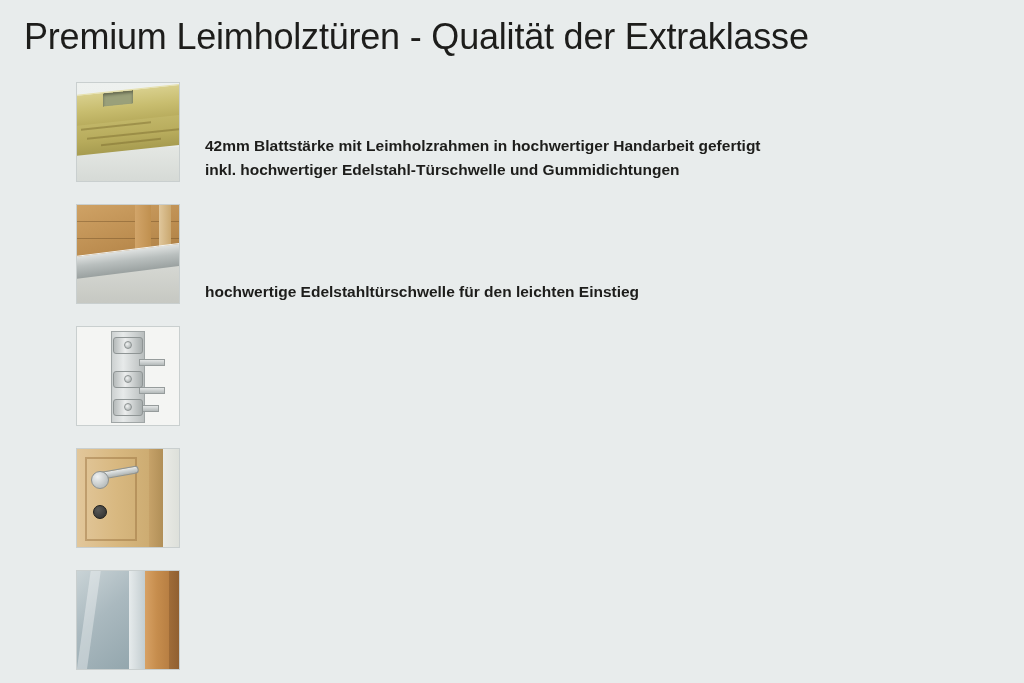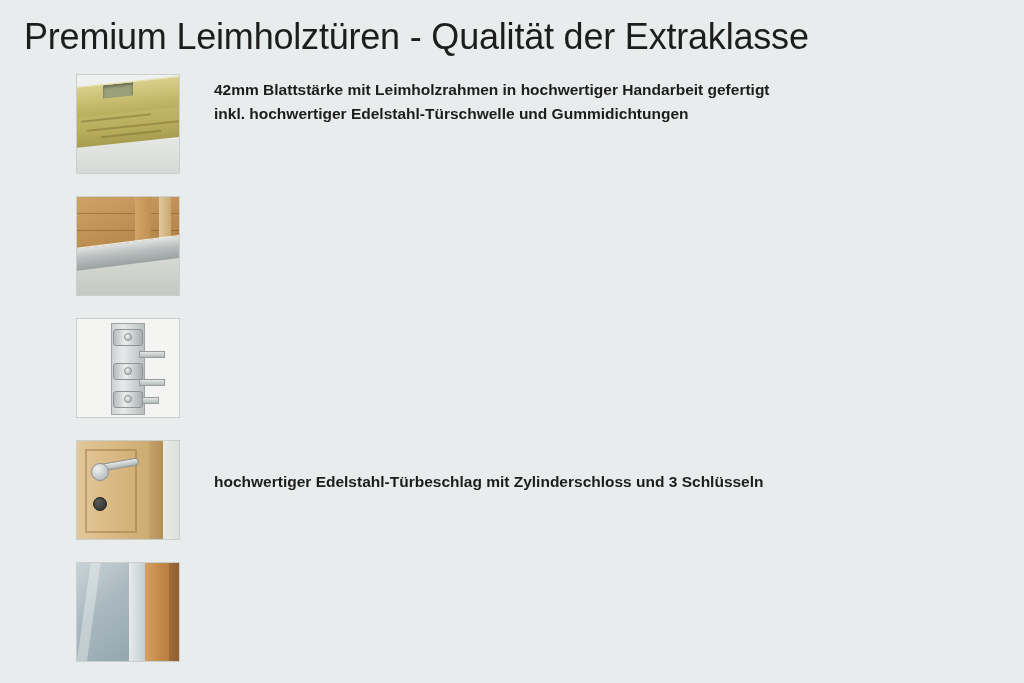--- a/index.html
+++ b/index.html
@@ -32,24 +32,23 @@
   }
   .rows {
     position: absolute;
     left: 0;
     top: 74px;
     width: 1024px;
   }
   .row {
     position: relative;
     display: flex;
-    align-items: flex-start;
+    align-items: flex-end;
     height: 108px;
     margin-bottom: 14px;
-    gap: 9px;
   }
   .thumb {
     position: relative;
     width: 104px;
     height: 100px;
     margin-left: 76px;
     border: 1px solid #c9cfcf;
     background: #f2f4f3;
     overflow: hidden;
     flex: 0 0 auto;
@@ -352,20 +351,21 @@
     <div class="row">
       <div class="thumb img2">
         <div class="floor"></div>
         <div class="floor-line fl1"></div>
         <div class="floor-line fl2"></div>
         <div class="jamb"></div>
         <div class="jamb2"></div>
         <div class="lower"></div>
         <div class="sill"></div>
       </div>
+      <div class="caption mid">hochwertige Edelstahltürschwelle für den leichten Einstieg</div>
     </div>
 
     <div class="row">
       <div class="thumb img3">
         <div class="plate"></div>
         <div class="arm a1"></div>
         <div class="arm a2"></div>
         <div class="arm a3"></div>
         <div class="knuckle k1"></div>
         <div class="knuckle k2"></div>
@@ -379,21 +379,20 @@
     <div class="row">
       <div class="thumb img4">
         <div class="doorpanel"></div>
         <div class="panel-inset"></div>
         <div class="edge"></div>
         <div class="wall"></div>
         <div class="lever"></div>
         <div class="rosette"></div>
         <div class="cylinder"></div>
       </div>
-      <div class="caption mid">hochwertiger Edelstahl-Türbeschlag mit Zylinderschloss und 3 Schlüsseln</div>
     </div>
 
     <div class="row">
       <div class="thumb img5">
         <div class="glassA"></div>
         <div class="glassB"></div>
         <div class="hl"></div>
         <div class="frame"></div>
         <div class="frame2"></div>
       </div>

